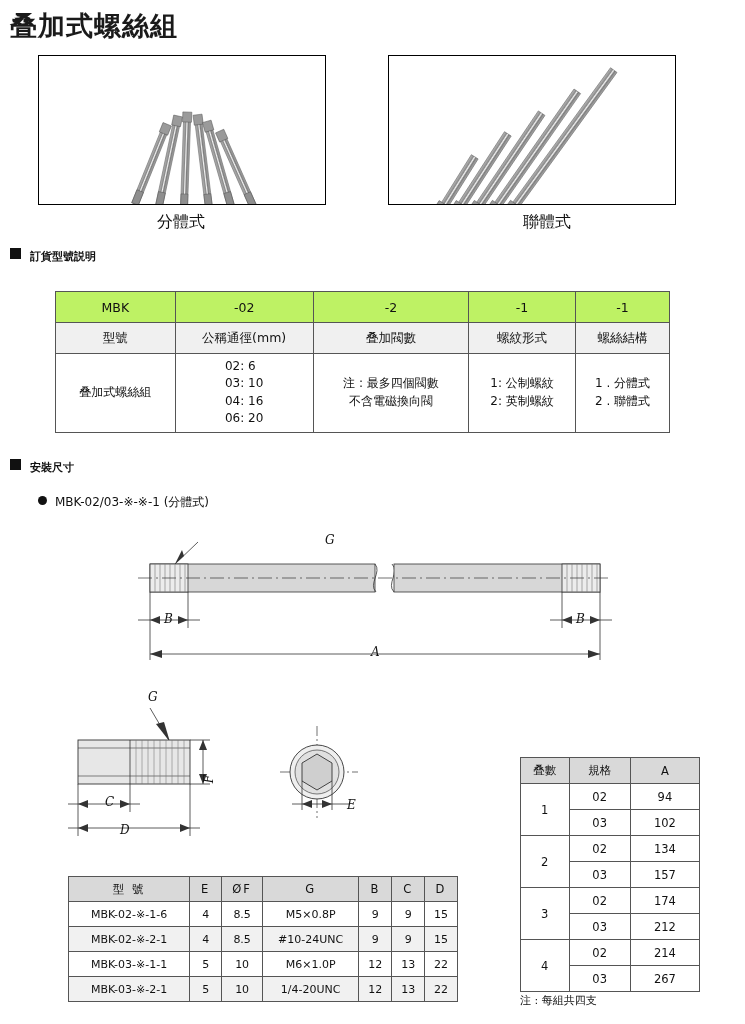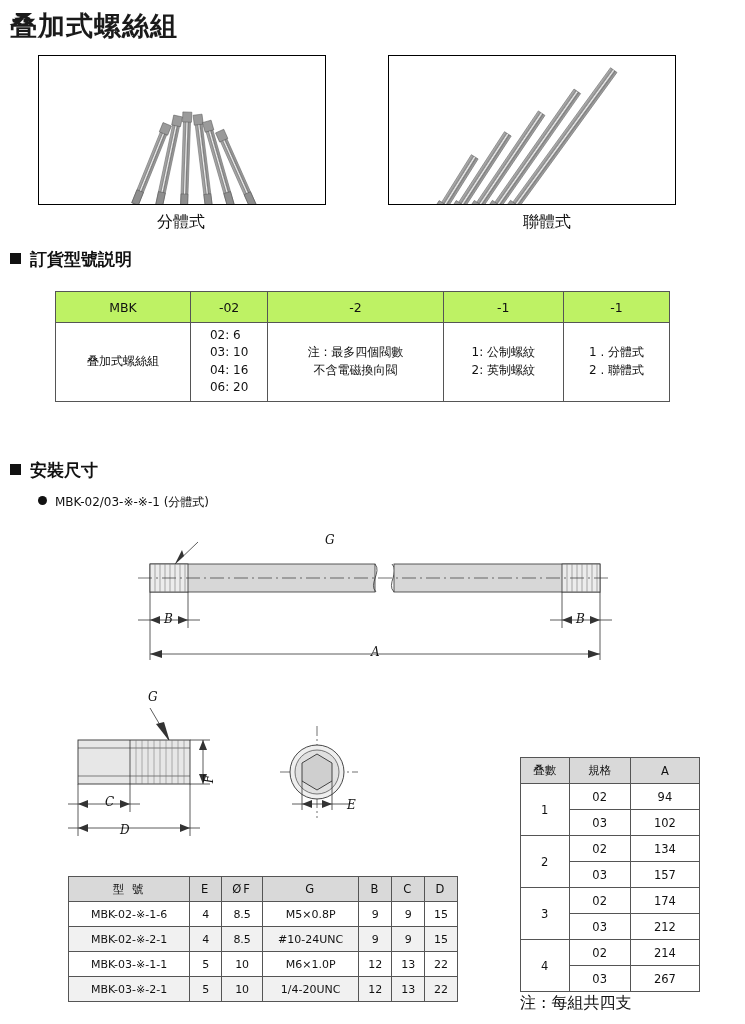--- a/index.html
+++ b/index.html
@@ -49,21 +49,21 @@
     text-align: center;
     font-size: 16px;
     color: #111;
   }
   #caption-left { left: 38px; top: 212px; width: 286px; }
   #caption-right { left: 404px; top: 212px; width: 286px; }
 
   
   .section-head {
     position: absolute;
-    font-size: 17px;
+    font-size: 11px;
     font-weight: bold;
     color: #111;
   }
   .section-head .bullet {
     display: inline-block;
     width: 11px;
     height: 11px;
     background: #111;
     margin-right: 9px;
     vertical-align: 1px;
@@ -177,21 +177,21 @@
   #len-table tr.head td {
     background: #d9d9d9;
   }
   #len-table td.grp {
     background: #fff;
   }
   #len-note {
     position: absolute;
     left: 520px;
     top: 993px;
-    font-size: 16px;
+    font-size: 11px;
     color: #111;
   }
 </style>
 </head>
 <body>
 
 <div class="page">
 
   <div class="main-title">叠加式螺絲組</div>
 
@@ -282,20 +282,27 @@
   </div>
 
   <table id="model-table">
     <tbody>
         <tr class="head">
       <td>MBK</td>
       <td>-02</td>
       <td>-2</td>
       <td>-1</td>
       <td>-1</td>
+    </tr>
+    <tr class="row2">
+      <td>型號</td>
+      <td>公稱通徑(mm)</td>
+      <td>叠加閥數</td>
+      <td>螺紋形式</td>
+      <td>螺絲結構</td>
     </tr>
     <tr class="body">
       <td><span class="cell-lines">叠加式螺絲組</span></td>
       <td><span class="cell-lines lines-left">02: 6
 03: 10
 04: 16
 06: 20</span></td>
       <td><span class="cell-lines">注 : 最多四個閥數
 不含電磁換向閥</span></td>
       <td><span class="cell-lines lines-left">1: 公制螺紋

